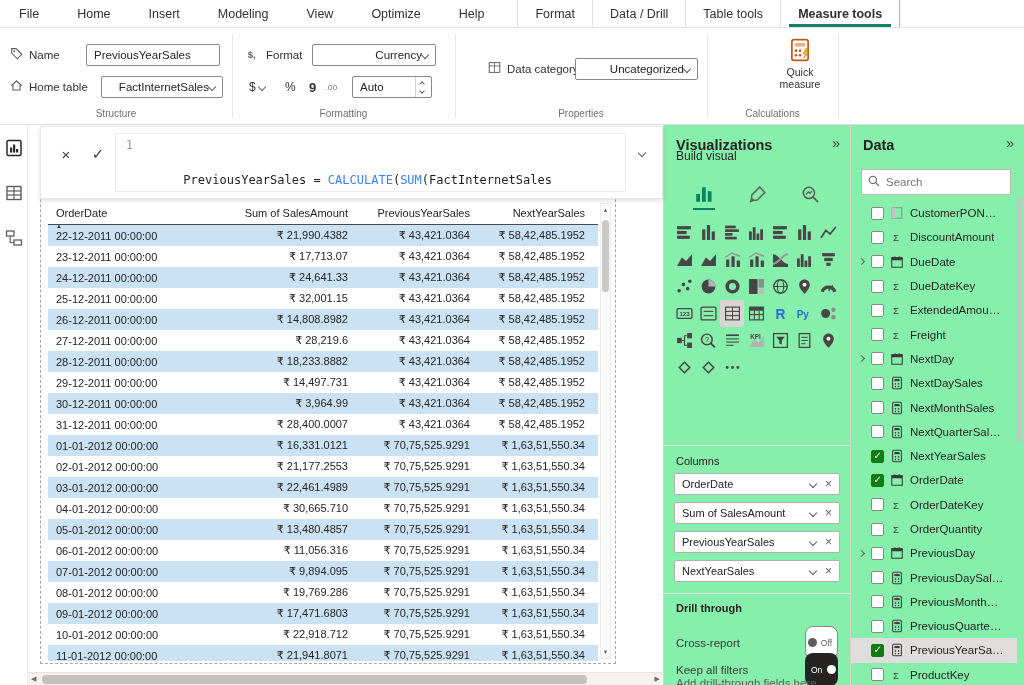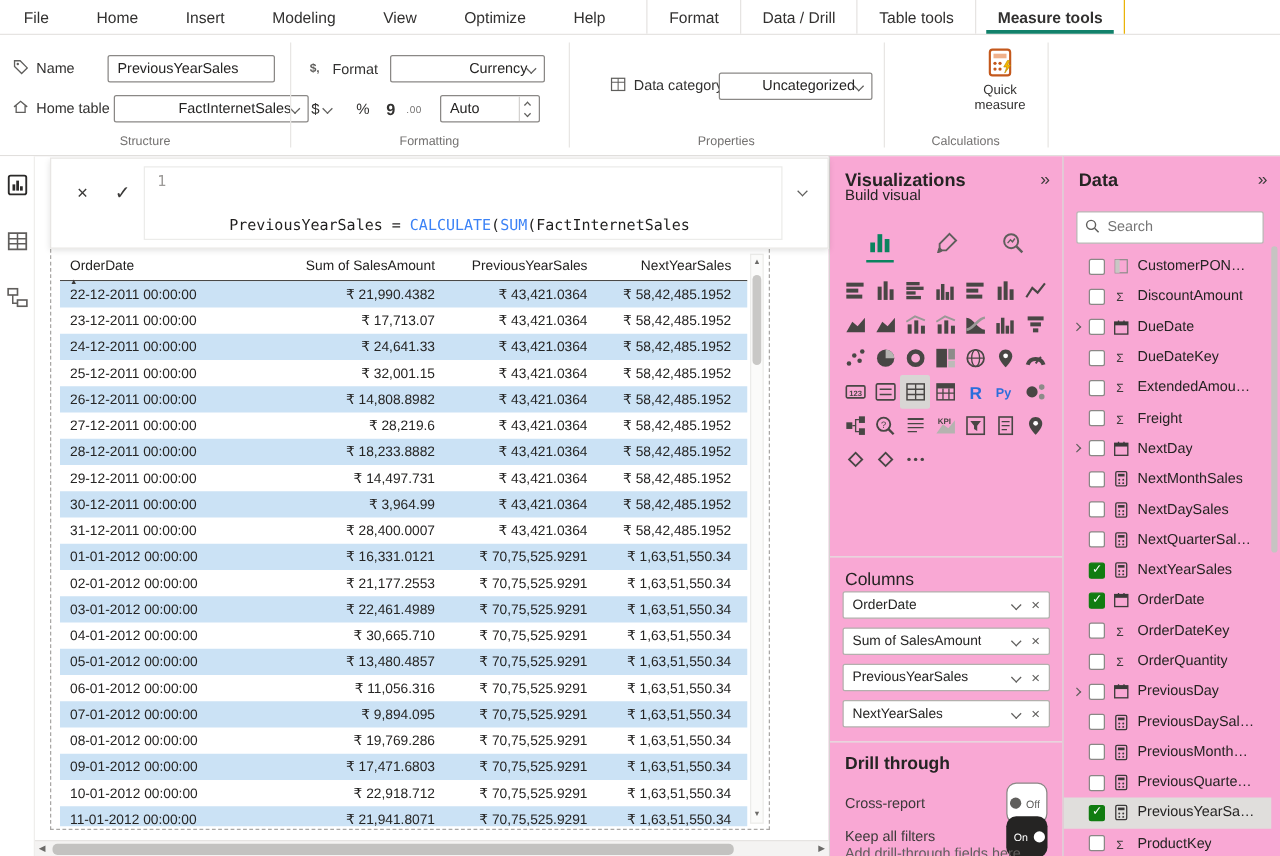--- a/index.html
+++ b/index.html
@@ -65,24 +65,24 @@
 .th{position:relative;font-weight:400}
 .sortmark{position:absolute;left:8px;top:16px;font-size:6px;color:#3b3a39;line-height:6px}
 
 .vscroll{position:absolute;left:600px;top:203px;width:11px;height:456px;background:#fbfbfa;border:1px solid #ececea;z-index:4}
 .vscroll .arr{position:absolute;left:0;width:100%;text-align:center;font-size:6px;color:#6c6b69}
 .vscroll .thumb{position:absolute;left:1px;right:1px;top:16px;height:72px;background:#c9c8c6;border-radius:4px}
 .hscroll{position:absolute;left:28px;top:672px;width:635px;height:13px;background:#f4f3f2;border-top:1px solid #e6e4e2;z-index:4}
 .hscroll .arr{position:absolute;top:2px;font-size:7px;color:#6c6b69}
 .hscroll .thumb{position:absolute;top:2px;left:14px;width:545px;height:9px;background:#c3c2c0;border-radius:4px}
 
-.pane{position:absolute;top:125px;height:560px;background:#f9a8d4;border-left:1px solid #d6d4d2}
+.pane{position:absolute;top:125px;height:560px;background:#86efac;border-left:1px solid #d6d4d2}
 .pane-title{position:absolute;left:12px;top:12px;font-size:14.5px;font-weight:700;color:#252423}
 .pane-collapse{position:absolute;right:10px;top:10px;font-size:14px;color:#3b3a39;cursor:pointer}
-.section-label{position:absolute;left:12px;font-size:14px;color:#252423}
+.section-label{position:absolute;left:12px;font-size:11px;color:#252423}
 .vp-divider{position:absolute;left:0;right:0;height:1px;background:#e4e2e0}
 .build-label{position:absolute;left:12px;top:24px;font-size:12px;color:#252423}
 .mode-icons{position:absolute;left:0;top:56px;width:100%;display:flex;justify-content:space-evenly}
 .mode{width:26px;height:26px;display:flex;align-items:center;justify-content:center;cursor:pointer;position:relative}
 .mode.active::after{content:"";position:absolute;left:2px;right:2px;bottom:-3px;height:2px;background:#0a835f}
 .gallery{position:absolute;left:8px;top:94px;width:172px;display:flex;flex-wrap:wrap}
 .vis-cell{width:24px;height:27px;display:flex;align-items:center;justify-content:center;cursor:pointer;border-radius:2px}
 .vis-cell.selected{background:#d8d6d4}
 .vis-cell svg{width:17px;height:17px}
 .wells{position:absolute;left:10px;right:10px;top:348px}
@@ -150,21 +150,21 @@
   </div>
   <div class="abs rb-box" style="left:86px;top:16px;width:134px">
       <span>PreviousYearSales</span>
     </div>
   <div class="abs rb-labelrow" style="left:10px;top:51px">
     <span><svg width="13" height="13" viewBox="0 0 16 16">
           <path d="M1.5,8 L8,2.5 L14.5,8 M3.6,7 V13.5 H12.4 V7" fill="none" stroke="#5f5e5c" stroke-width="1.3"></path>
         </svg></span>
     <span>Home table</span>
   </div>
-  <div class="abs rb-box rb-dd" style="left:91px;top:48px;width:156px">
+  <div class="abs rb-box rb-dd" style="left:101px;top:48px;width:122px">
     <span>FactInternetSales</span>
       <span class="chev"></span>
   </div>
   <div class="abs grp-sep" style="left:232px"></div>
   <div class="abs grp-label" style="left:0;width:232px">Structure</div>
 
   <div class="abs rb-labelrow" style="left:246px;top:19px">
     <span><svg width="14" height="14" viewBox="0 0 16 16">
           <text x="2" y="12" font-size="11" font-weight="bold" fill="#5f5e5c">$,</text>
         </svg></span>
@@ -878,38 +878,38 @@
         <span class="ficon">
           <svg viewBox="0 0 16 16">
             <rect x="3" y="1.5" width="10" height="13" rx="1.2" fill="none" stroke="#3b3a39" stroke-width="1.2"></rect>
             <rect x="5" y="3.5" width="6" height="2.4" fill="#3b3a39"></rect>
             <circle cx="6.2" cy="9" r="0.9" fill="#3b3a39"></circle>
             <circle cx="9.8" cy="9" r="0.9" fill="#3b3a39"></circle>
             <circle cx="6.2" cy="12" r="0.9" fill="#3b3a39"></circle>
             <circle cx="9.8" cy="12" r="0.9" fill="#3b3a39"></circle>
           </svg>
         </span>
-        <span class="flabel">NextMonthSales</span>
+        <span class="flabel">NextDaySales</span>
       </div>
       <div class="field-row">
         <span class="fchev">
           <span class="chev right"></span>
         </span>
         <span class="cb"></span>
         <span class="ficon">
           <svg viewBox="0 0 16 16">
             <rect x="3" y="1.5" width="10" height="13" rx="1.2" fill="none" stroke="#3b3a39" stroke-width="1.2"></rect>
             <rect x="5" y="3.5" width="6" height="2.4" fill="#3b3a39"></rect>
             <circle cx="6.2" cy="9" r="0.9" fill="#3b3a39"></circle>
             <circle cx="9.8" cy="9" r="0.9" fill="#3b3a39"></circle>
             <circle cx="6.2" cy="12" r="0.9" fill="#3b3a39"></circle>
             <circle cx="9.8" cy="12" r="0.9" fill="#3b3a39"></circle>
           </svg>
         </span>
-        <span class="flabel">NextDaySales</span>
+        <span class="flabel">NextMonthSales</span>
       </div>
       <div class="field-row">
         <span class="fchev">
           <span class="chev right"></span>
         </span>
         <span class="cb"></span>
         <span class="ficon">
           <svg viewBox="0 0 16 16">
             <rect x="3" y="1.5" width="10" height="13" rx="1.2" fill="none" stroke="#3b3a39" stroke-width="1.2"></rect>
             <rect x="5" y="3.5" width="6" height="2.4" fill="#3b3a39"></rect>

